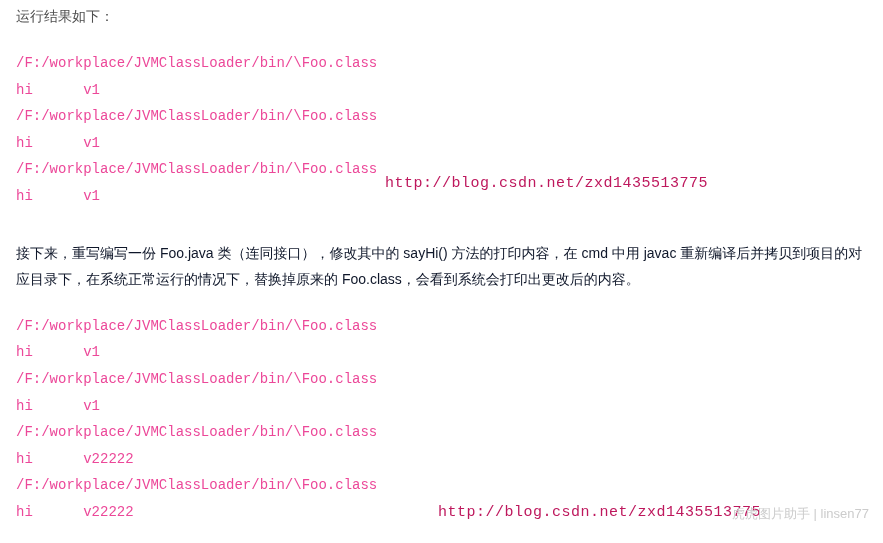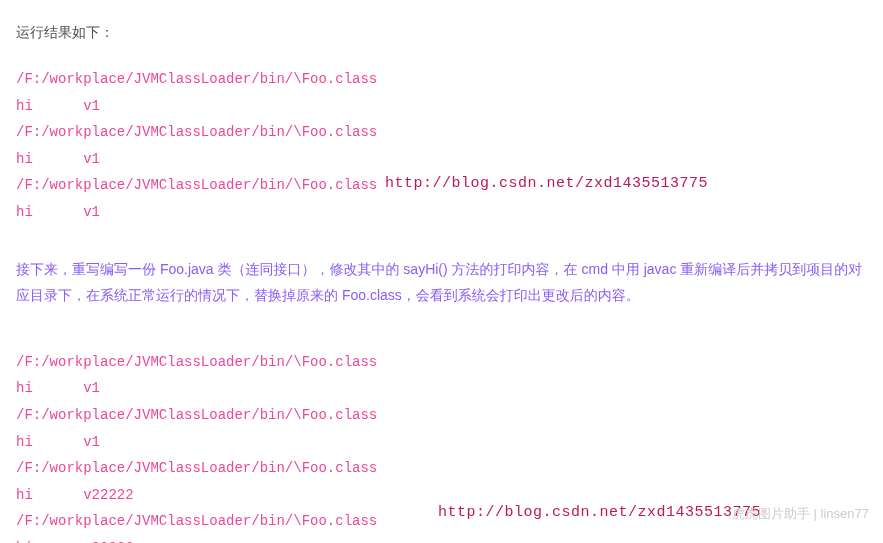--- a/index.html
+++ b/index.html
@@ -10,35 +10,34 @@
       font-family: "Microsoft YaHei", "PingFang SC", sans-serif;
       font-size: 14px;
       color: #4f4f4f;
       padding: 8px 16px;
       position: relative;
     }
     .intro {
       font-size: 14px;
       color: #4f4f4f;
       margin-bottom: 24px;
-      margin-top: 16px;
     }
     .code-block {
       font-family: "Courier New", monospace;
       font-size: 14px;
       color: #ec4899;
       line-height: 1.9;
       margin-bottom: 30px;
       white-space: pre;
     }
     .paragraph {
       font-size: 14px;
-      color: #8b5cf6;
+      color: #0f172a;
       line-height: 1.9;
-      margin-bottom: 40px;
+      margin-bottom: 20px;
     }
     .watermark {
       position: absolute;
       color: #be185d;
       font-family: "Courier New", monospace;
       font-size: 15px;
       pointer-events: none;
       letter-spacing: 0.5px;
     }
     .wm1 { top: 175px; left: 385px; }

